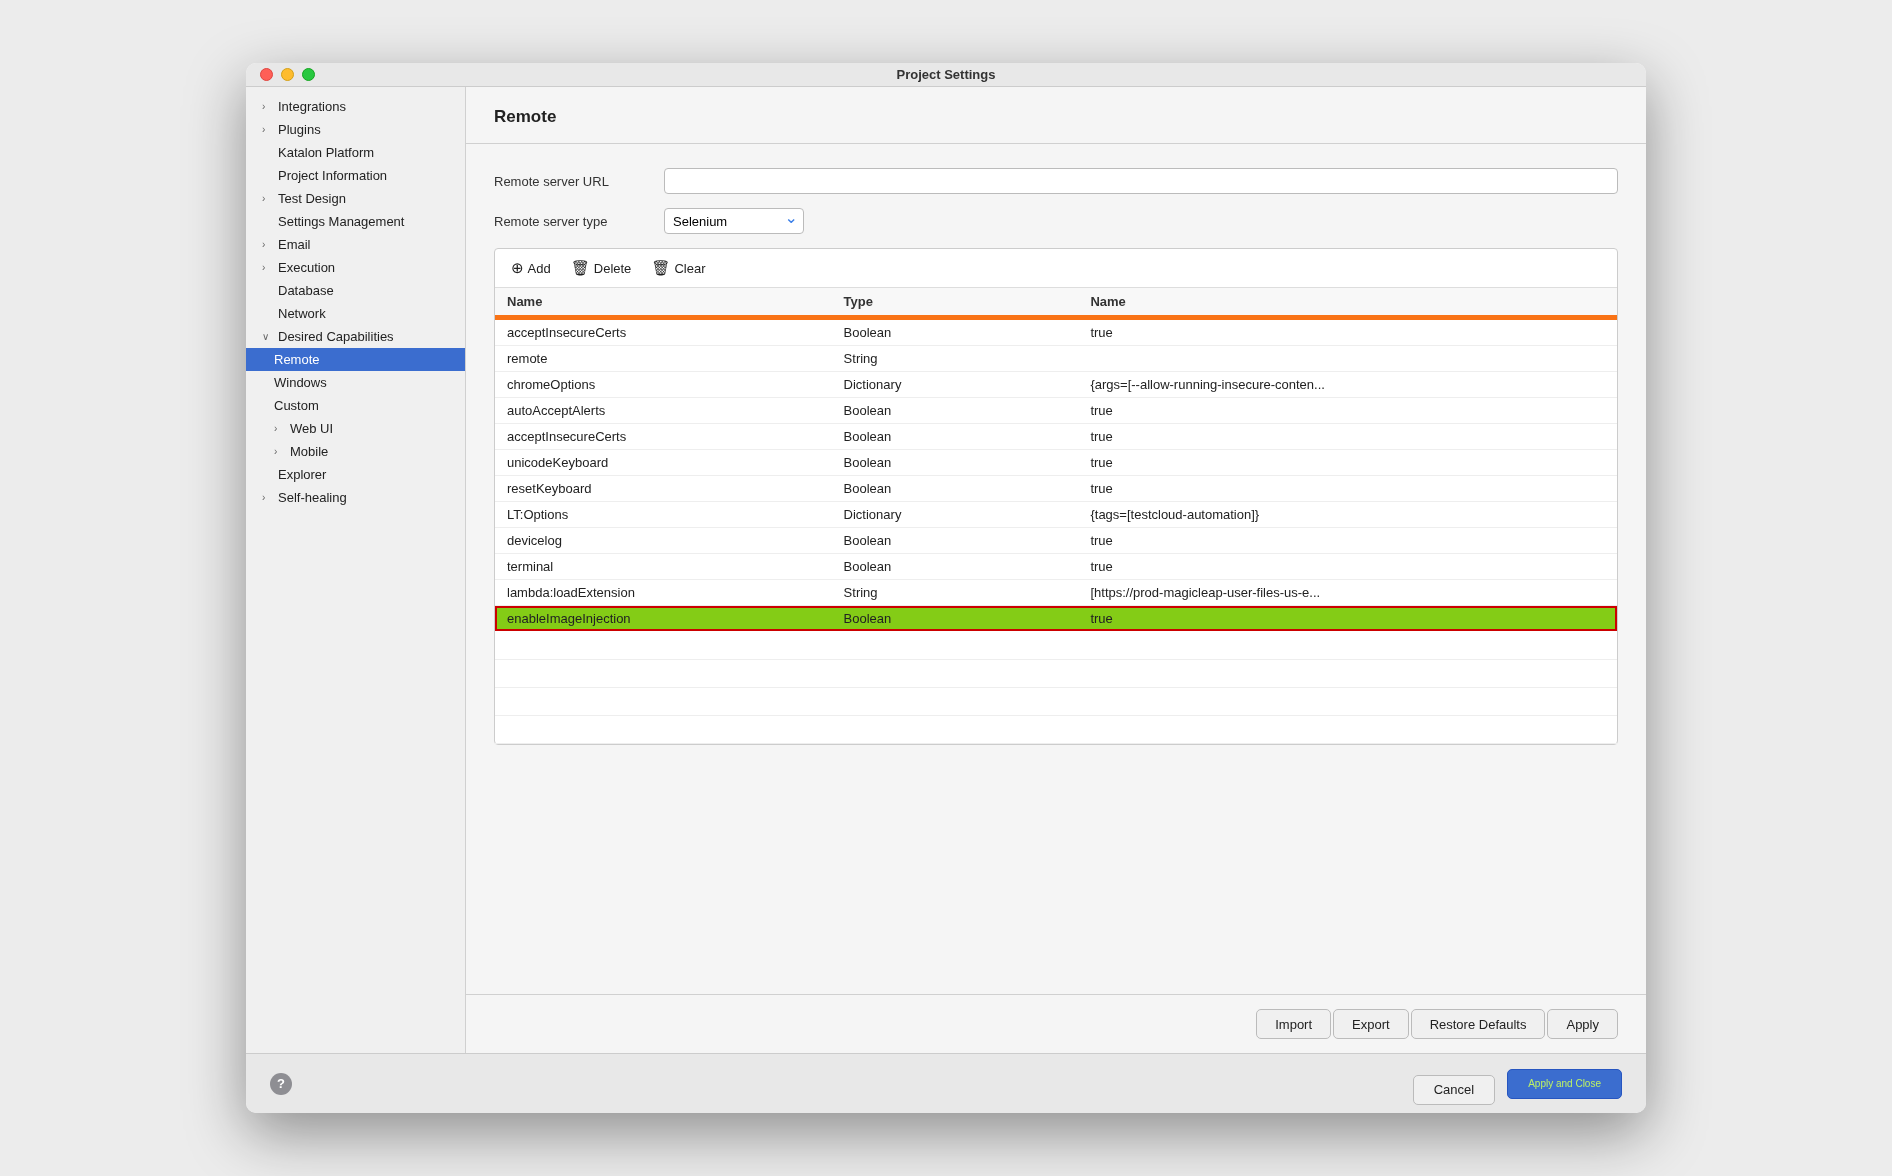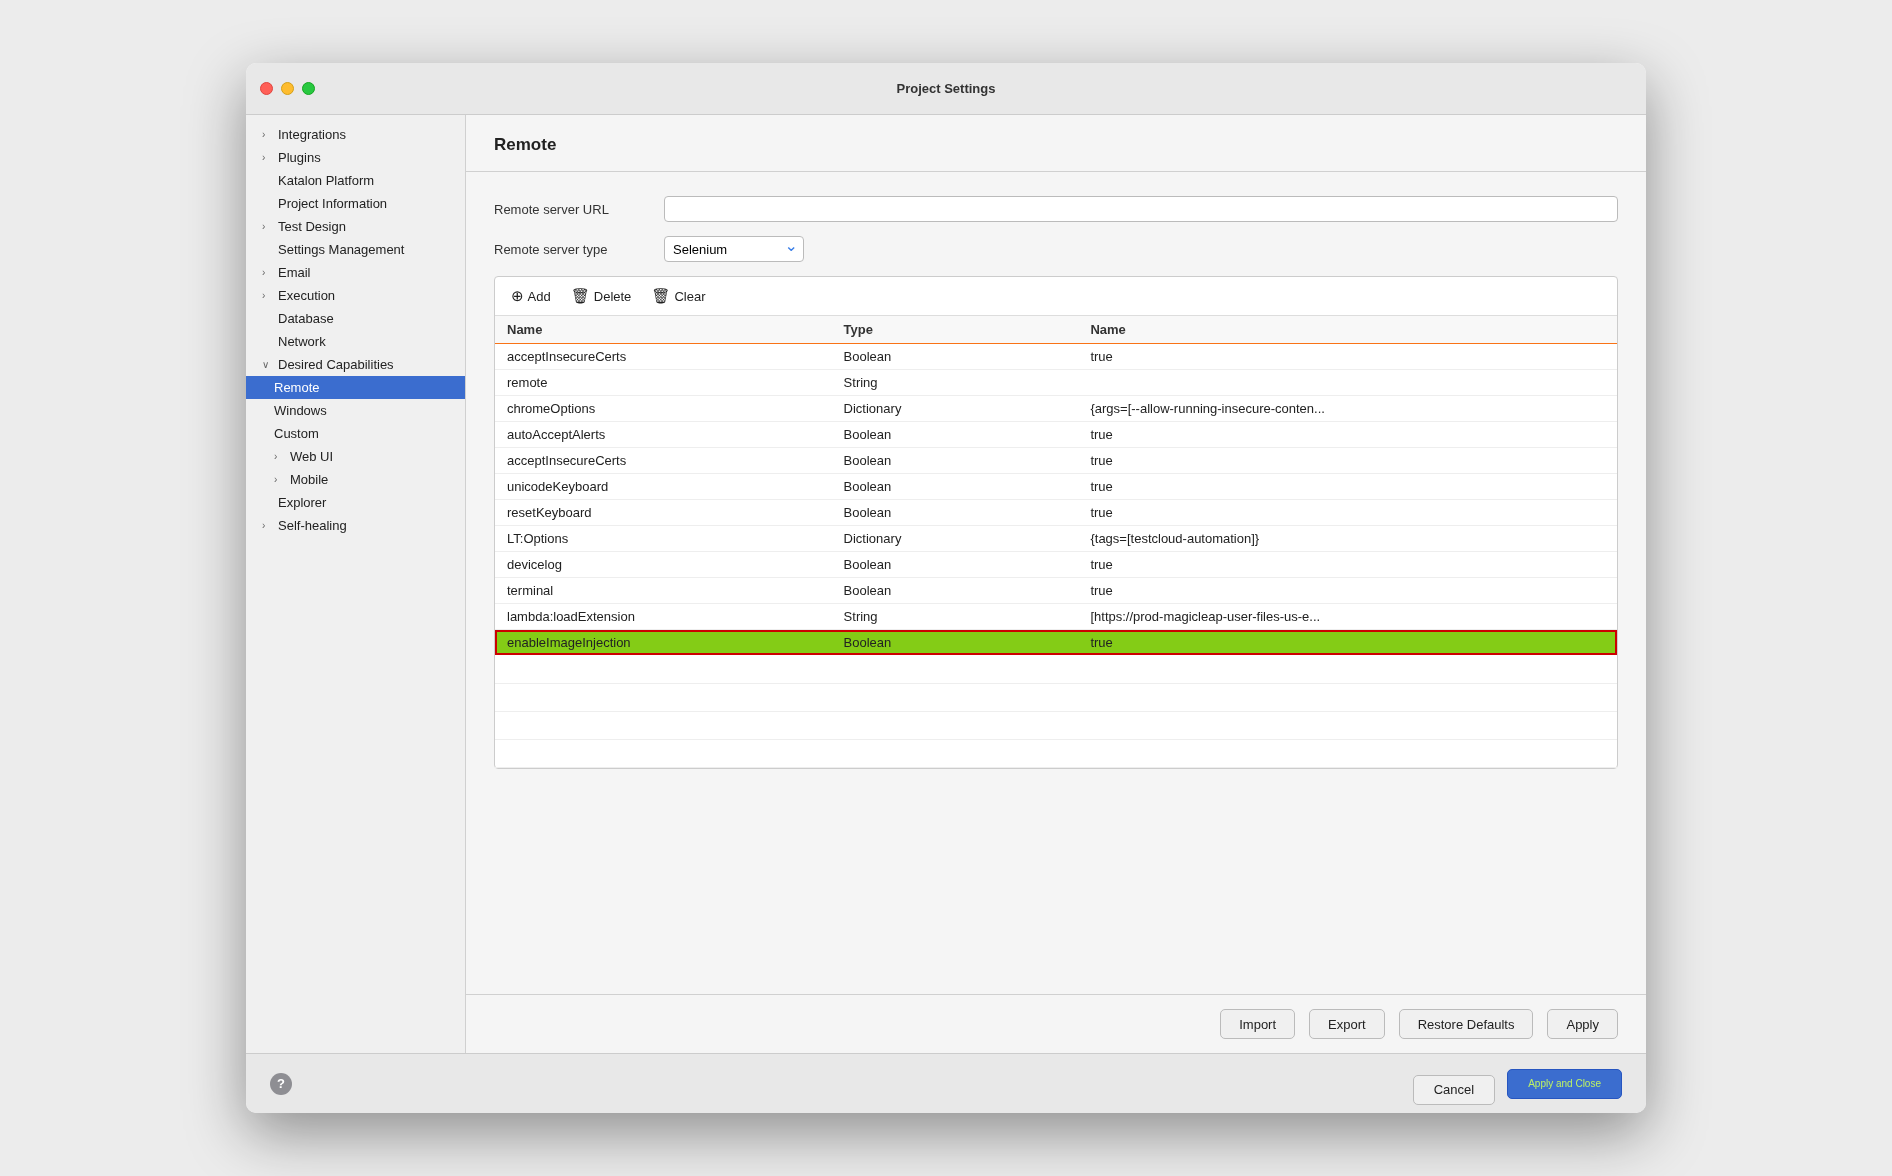--- a/index.html
+++ b/index.html
@@ -19,21 +19,21 @@
       width: 1400px;
       height: 1050px;
       background: #f5f5f5;
       border-radius: 10px;
       box-shadow: 0 20px 60px rgba(0,0,0,0.4);
       display: flex;
       flex-direction: column;
       overflow: hidden;
     }
     .titlebar {
-      height: 52px;
+      height: 24px;
       background: #e8e8e8;
       border-bottom: 1px solid #ccc;
       display: flex;
       align-items: center;
       justify-content: center;
       position: relative;
       border-radius: 10px 10px 0 0;
       flex-shrink: 0;
     }
     .traffic-lights {
@@ -188,21 +188,21 @@
     table {
       width: 100%;
       border-collapse: collapse;
     }
     thead th {
       text-align: left;
       padding: 6px 12px;
       font-weight: 600;
       font-size: 13px;
       color: #333;
-      border-bottom: 1px solid #f97316;
+      border-bottom: 5px solid #f97316;
       background: #f8f8f8;
     }
     tbody td {
       padding: 5px 12px;
       font-size: 13px;
       color: #222;
       border-bottom: 1px solid #eee;
     }
     tbody tr.selected-row {
       background: #84cc16;
@@ -214,21 +214,21 @@
     }
     .col-name { width: 30%; }
     .col-type { width: 22%; }
     .col-value { width: 48%; }
     .empty-row td { height: 28px; }
     .main-footer {
       padding: 14px 28px;
       border-top: 1px solid #d0d0d0;
       display: flex;
       justify-content: flex-end;
-      gap: 14px;
+      gap: 2px;
       flex-shrink: 0;
     }
     .footer-btn {
       height: 30px;
       padding: 0 18px;
       font-size: 13px;
       border-radius: 5px;
       cursor: pointer;
       border: 1px solid #bbb;
       background: #f0f0f0;

